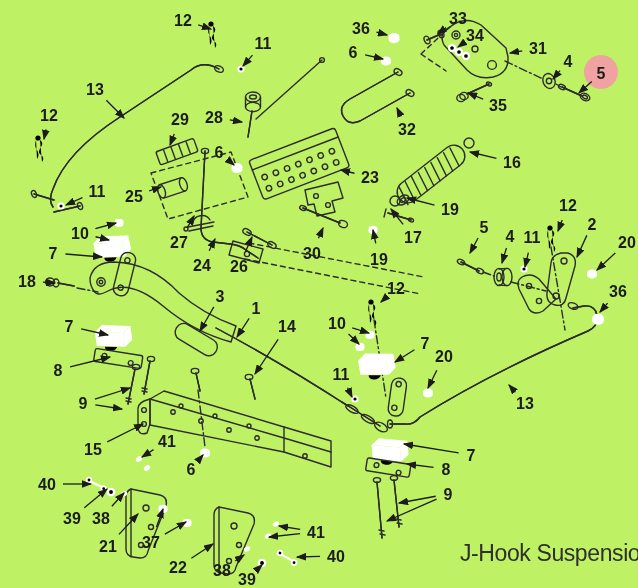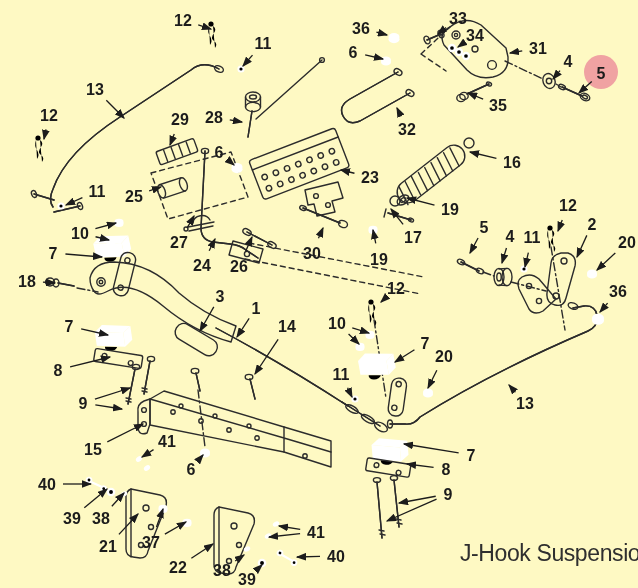--- a/index.html
+++ b/index.html
@@ -1,16 +1,16 @@
 <!DOCTYPE html>
 <html><head>
 <meta charset="utf-8">
 <style>
   html,body{margin:0;padding:0;background:#ffffff;}
-  .stage{position:relative;width:638px;height:588px;background:#fef9c3;overflow:hidden;
+  .stage{position:relative;width:638px;height:588px;background:#bef264;overflow:hidden;
          font-family:"Liberation Sans",sans-serif;}
   svg{position:absolute;left:0;top:0;}
   
   #art path,#art line,#art rect,#art circle,#art ellipse,#art polyline{
       stroke:#2c2c2c;stroke-width:1.4;fill:none;stroke-linecap:round;stroke-linejoin:round;}
   .wf{fill:#ffffff;}
   .blk{fill:#161616;stroke:none;}
   .tubeO{stroke-width:7.5;fill:none;}
   .tubeI{stroke:#ffffff;stroke-width:4.6;fill:none;}
   .barO{stroke-width:8.5;fill:none;}

